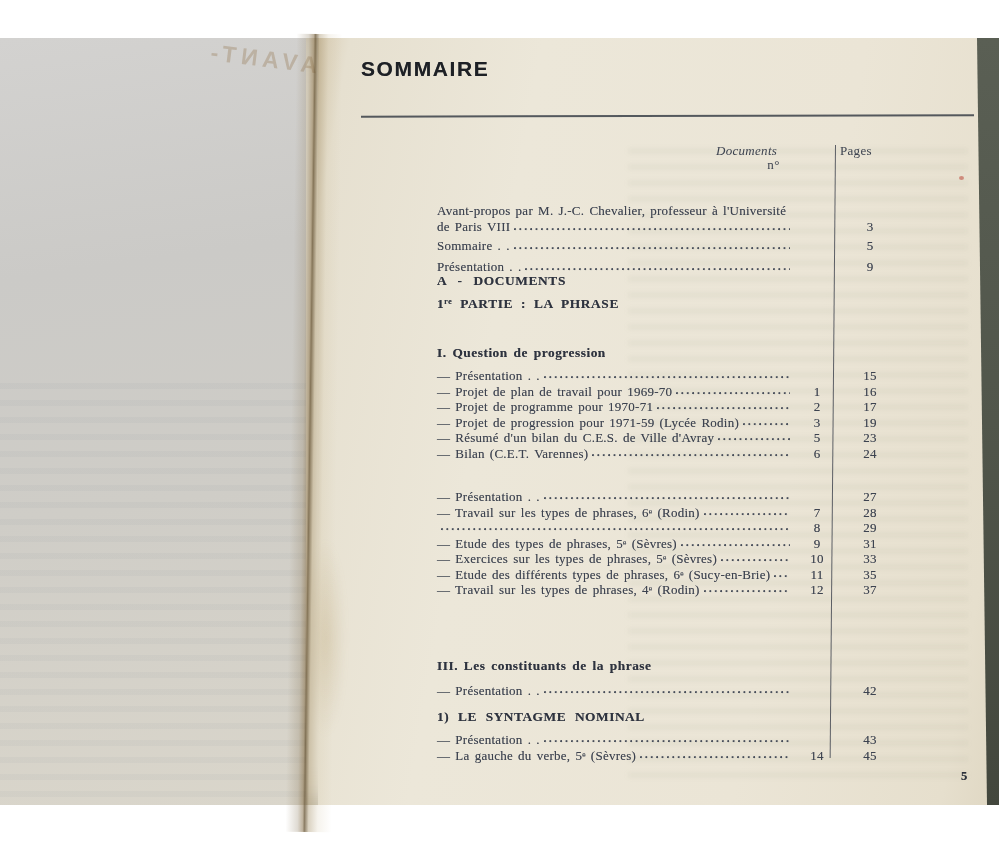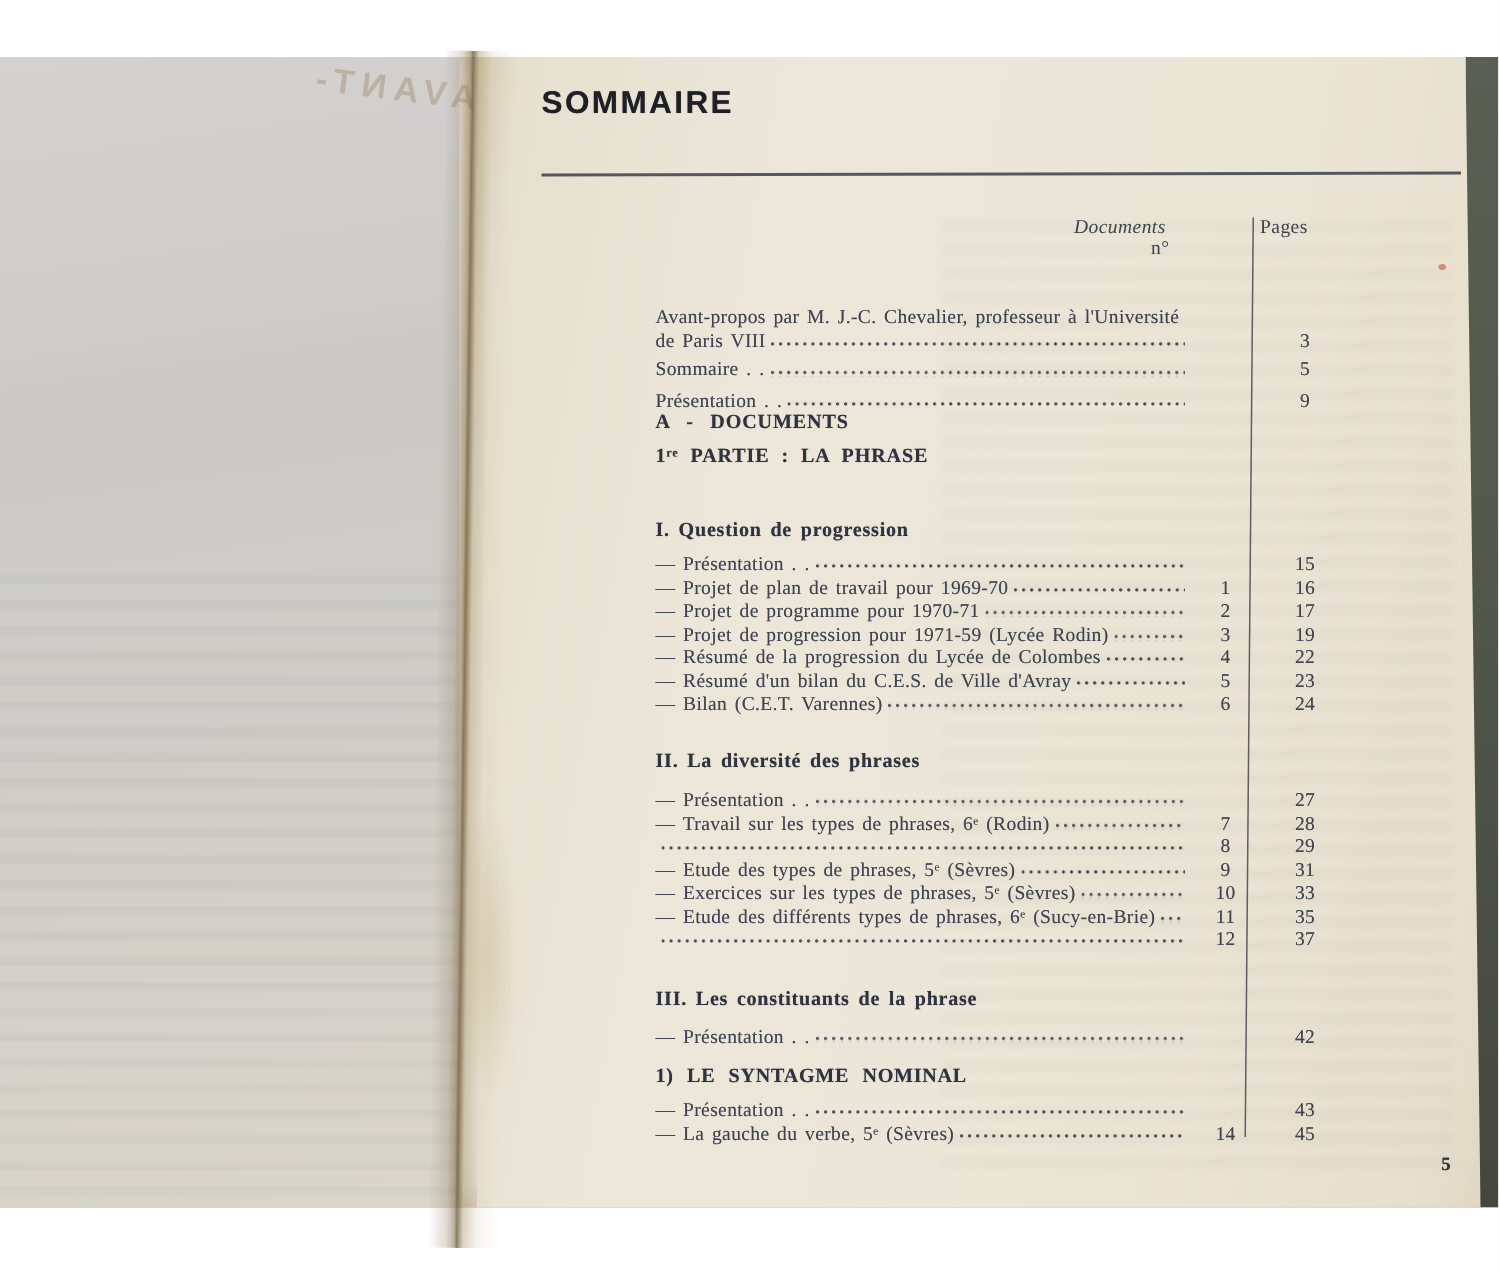--- a/index.html
+++ b/index.html
@@ -174,47 +174,38 @@
                 <div class="entry">
   <div class="row">
     <span class="t">— Projet de progression pour 1971-59 (Lycée Rodin)</span>
     <span class="dots"></span>
     <span class="doc">3</span>
     <span class="page">19</span>
   </div>
 </div>
                 <div class="entry">
   <div class="row">
-    <span class="t">— Résumé de la progression du Lycée de Colombes</span>
-    <span class="dots"></span>
-    <span class="doc">4</span>
-    <span class="page">22</span>
-  </div>
-</div>
-                <div class="entry">
-  <div class="row">
     <span class="t">— Résumé d'un bilan du C.E.S. de Ville d'Avray</span>
     <span class="dots"></span>
     <span class="doc">5</span>
     <span class="page">23</span>
   </div>
 </div>
                 <div class="entry">
   <div class="row">
     <span class="t">— Bilan (C.E.T. Varennes)</span>
     <span class="dots"></span>
     <span class="doc">6</span>
     <span class="page">24</span>
   </div>
 </div>
               </div>
   </div>
 
   <div class="sec sec-1">
-    <div class="heading">II. La diversité des phrases</div>
     <div class="rows">
                 <div class="entry">
   <div class="row">
     <span class="t">— Présentation . .</span>
     <span class="dots"></span>
     <span class="doc"></span>
     <span class="page">27</span>
   </div>
 </div>
                 <div class="entry">
@@ -251,20 +242,21 @@
                 <div class="entry">
   <div class="row">
     <span class="t">— Etude des différents types de phrases, 6ᵉ (Sucy-en-Brie)</span>
     <span class="dots"></span>
     <span class="doc">11</span>
     <span class="page">35</span>
   </div>
 </div>
                 <div class="entry">
   <div class="row">
+    <span class="t">— Travail sur les types de phrases, 4ᵉ (Rodin)</span>
     <span class="dots"></span>
     <span class="doc">12</span>
     <span class="page">37</span>
   </div>
 </div>
               </div>
   </div>
 
   <div class="sec sec-2">
     <div class="heading">III. Les constituants de la phrase</div>

